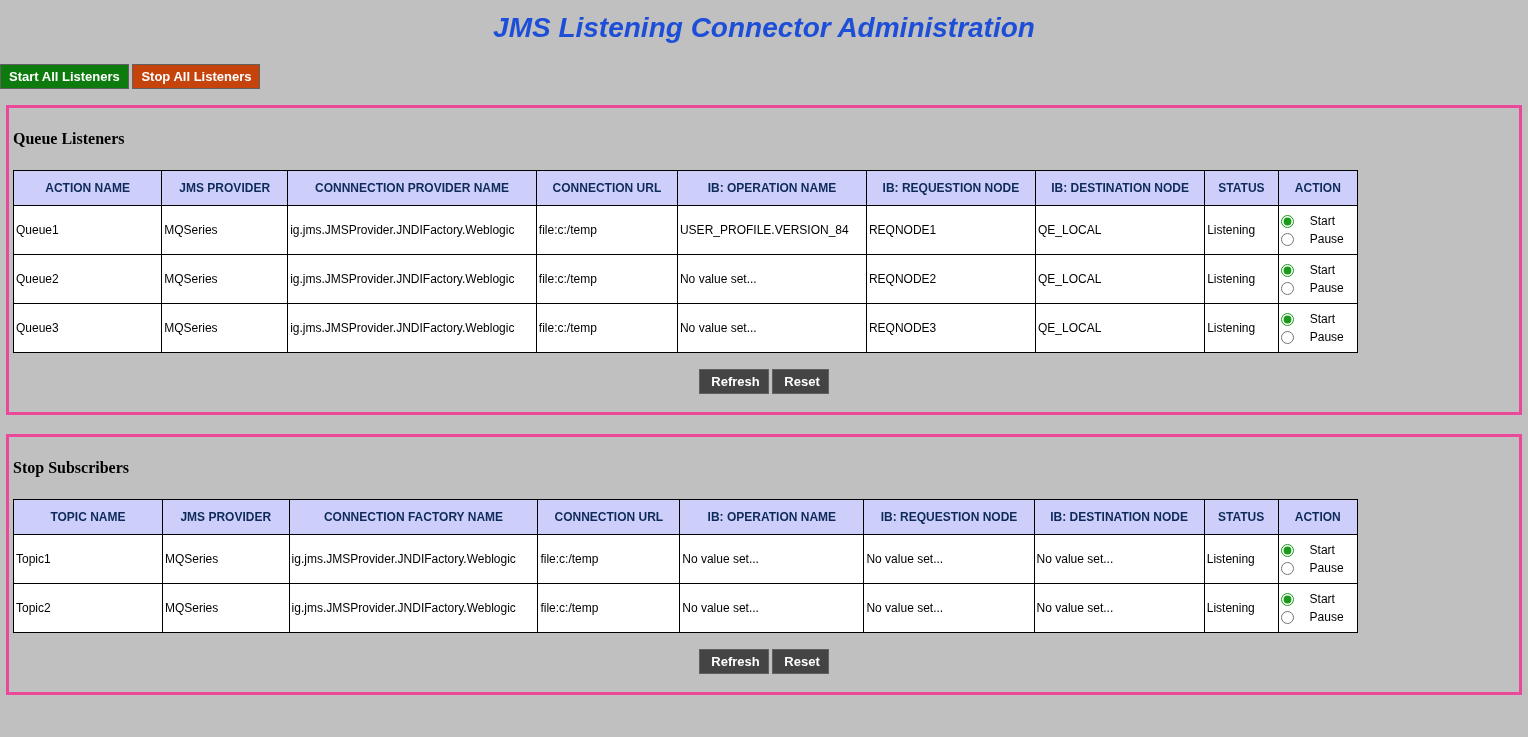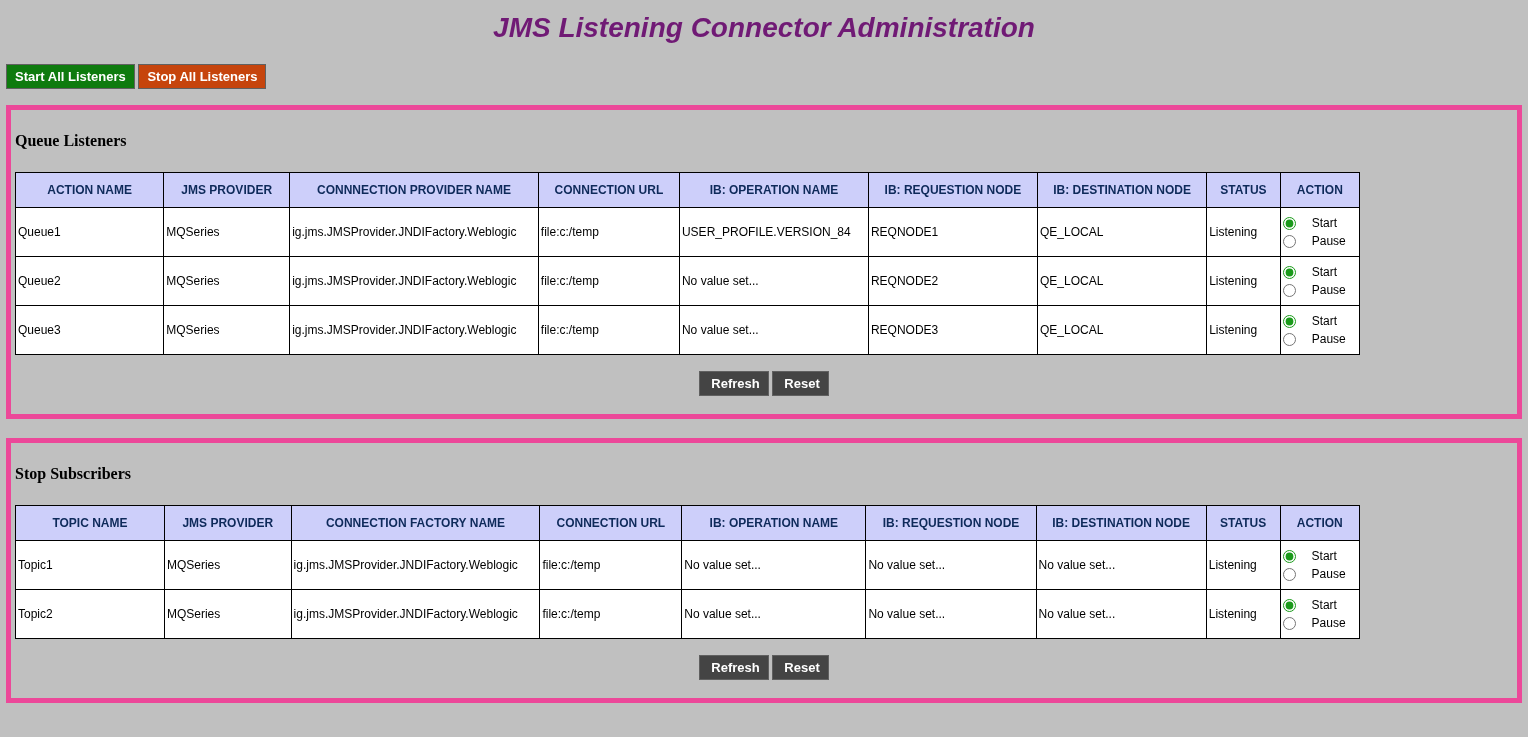--- a/index.html
+++ b/index.html
@@ -4,44 +4,44 @@
 <style>
   body {
     margin: 0;
     background: #c0c0c0;
     font-family: Arial, Helvetica, sans-serif;
     font-size: 13px;
     color: #000;
   }
   .page-title {
     text-align: center;
-    color: #701a75;
+    color: #1d4ed8;
     font-weight: bold;
     font-size: 28px;
     padding: 12px 0 20px 0;
     font-style: italic;
   }
   .global-buttons {
-    padding: 0 0 10px 6px;
+    padding: 0 0 10px 0;
   }
   .btn {
     border: 1px solid #606060;
     color: #fff;
     font-weight: bold;
     font-family: Arial, Helvetica, sans-serif;
     font-size: 13px;
     padding: 4px 8px;
     cursor: pointer;
     display: inline-block;
   }
   .btn-green { background: #0e7b0e; }
   .btn-red { background: #c6440c; }
   .btn-dark { background: #444; padding-left: 11px; }
   .panel {
-    border: 5px solid #ec4899;
+    border: 3px solid #ec4899;
     margin: 6px 6px 19px 6px;
     padding: 4px 4px 18px 4px;
   }
   .panel-title {
     font-family: "Times New Roman", Times, serif;
     font-weight: bold;
     font-size: 16px;
     padding: 18px 0 22px 0;
   }
   table.data-table {

